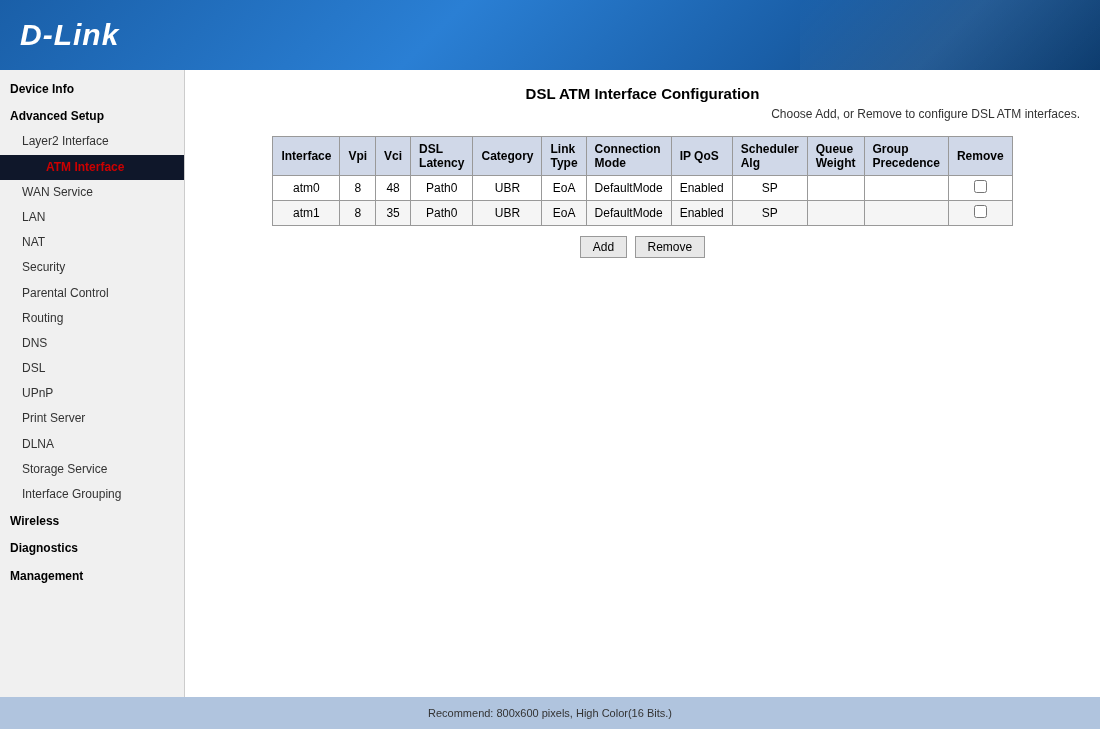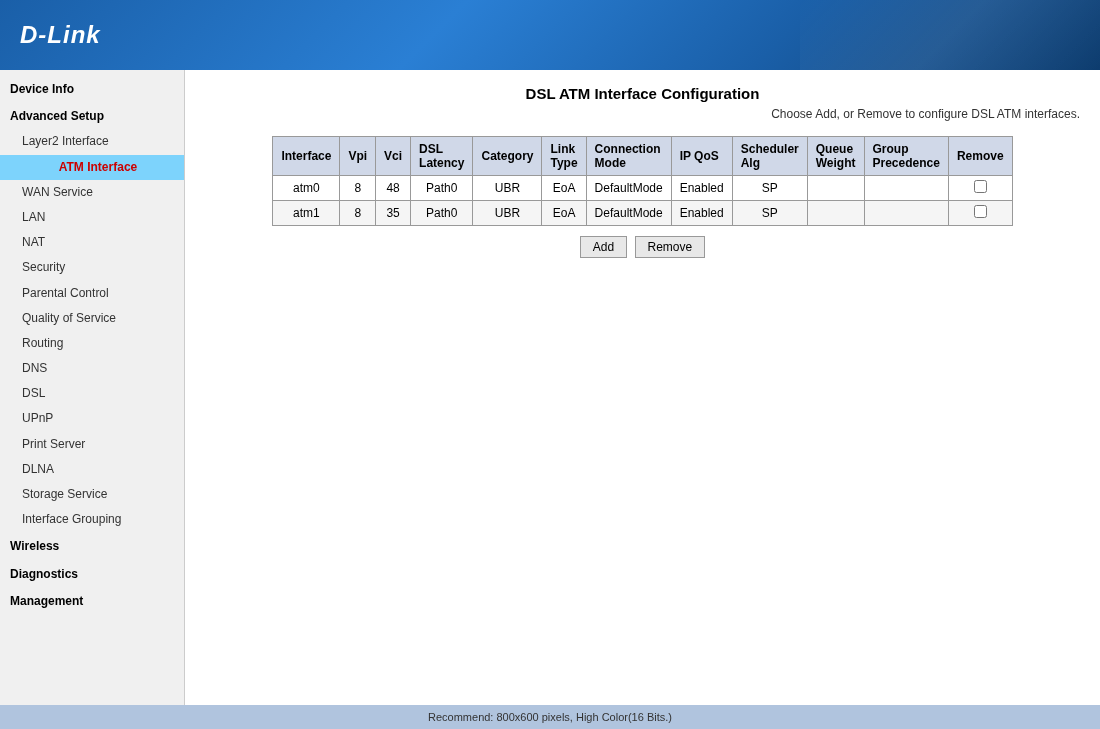--- a/index.html
+++ b/index.html
@@ -17,21 +17,21 @@
     }
     .header::after {
       content: '';
       position: absolute;
       right: 0; top: 0; bottom: 0;
       width: 300px;
       background: linear-gradient(135deg, transparent 0%, rgba(255,255,255,0.08) 50%, transparent 100%);
     }
     .logo {
       color: white;
-      font-size: 24px;
+      font-size: 30px;
       font-weight: bold;
       font-style: italic;
       letter-spacing: 1px;
     }
 
     
     .main-layout {
       display: flex;
       height: calc(729px - 70px - 25px);
     }
@@ -113,21 +113,21 @@
       background: #e8e8e8;
       border: 1px solid #999;
       padding: 3px 12px;
       font-size: 12px;
       cursor: pointer;
       margin: 0 2px;
     }
 
     
     .footer {
-      height: 24px;
+      height: 32px;
       background: #b0c4de;
       display: flex;
       align-items: center;
       justify-content: center;
       font-size: 11px;
       color: #333;
     }
 
     
     .watermark {
@@ -159,27 +159,26 @@
   <div class="logo">D-Link</div>
 </div>
 
 <div style="display:flex; flex-direction:column; height: calc(729px - 70px);">
   <div class="main-layout" style="flex:1; position:relative;">
 
     <div class="sidebar">
       <div class="sidebar-item section-header">Device Info</div>
       <div class="sidebar-item section-header">Advanced Setup</div>
       <div class="sidebar-item sub-item" style="padding-left:22px;">Layer2 Interface</div>
-      <div class="sidebar-item sub-item atm-active" style="padding-left:22px; color:#cc0000; font-weight:bold; background:#7dd3fc;text-align:center;">ATM Interface</div>
+      <div class="sidebar-item sub-item atm-active" style="padding-left:46px; color:#cc0000; font-weight:bold; background:#0f172a;">ATM Interface</div>
       <div class="sidebar-item sub-item" style="padding-left:22px;">WAN Service</div>
       <div class="sidebar-item sub-item" style="padding-left:22px;">LAN</div>
       <div class="sidebar-item sub-item" style="padding-left:22px;">NAT</div>
       <div class="sidebar-item sub-item" style="padding-left:22px;">Security</div>
       <div class="sidebar-item sub-item" style="padding-left:22px;">Parental Control</div>
-      <div class="sidebar-item sub-item" style="padding-left:22px;">Quality of Service</div>
       <div class="sidebar-item sub-item" style="padding-left:22px;">Routing</div>
       <div class="sidebar-item sub-item" style="padding-left:22px;">DNS</div>
       <div class="sidebar-item sub-item" style="padding-left:22px;">DSL</div>
       <div class="sidebar-item sub-item" style="padding-left:22px;">UPnP</div>
       <div class="sidebar-item sub-item" style="padding-left:22px;">Print Server</div>
       <div class="sidebar-item sub-item" style="padding-left:22px;">DLNA</div>
       <div class="sidebar-item sub-item" style="padding-left:22px;">Storage Service</div>
       <div class="sidebar-item sub-item" style="padding-left:22px;">Interface Grouping</div>
       <div class="sidebar-item section-header">Wireless</div>
       <div class="sidebar-item section-header">Diagnostics</div>

